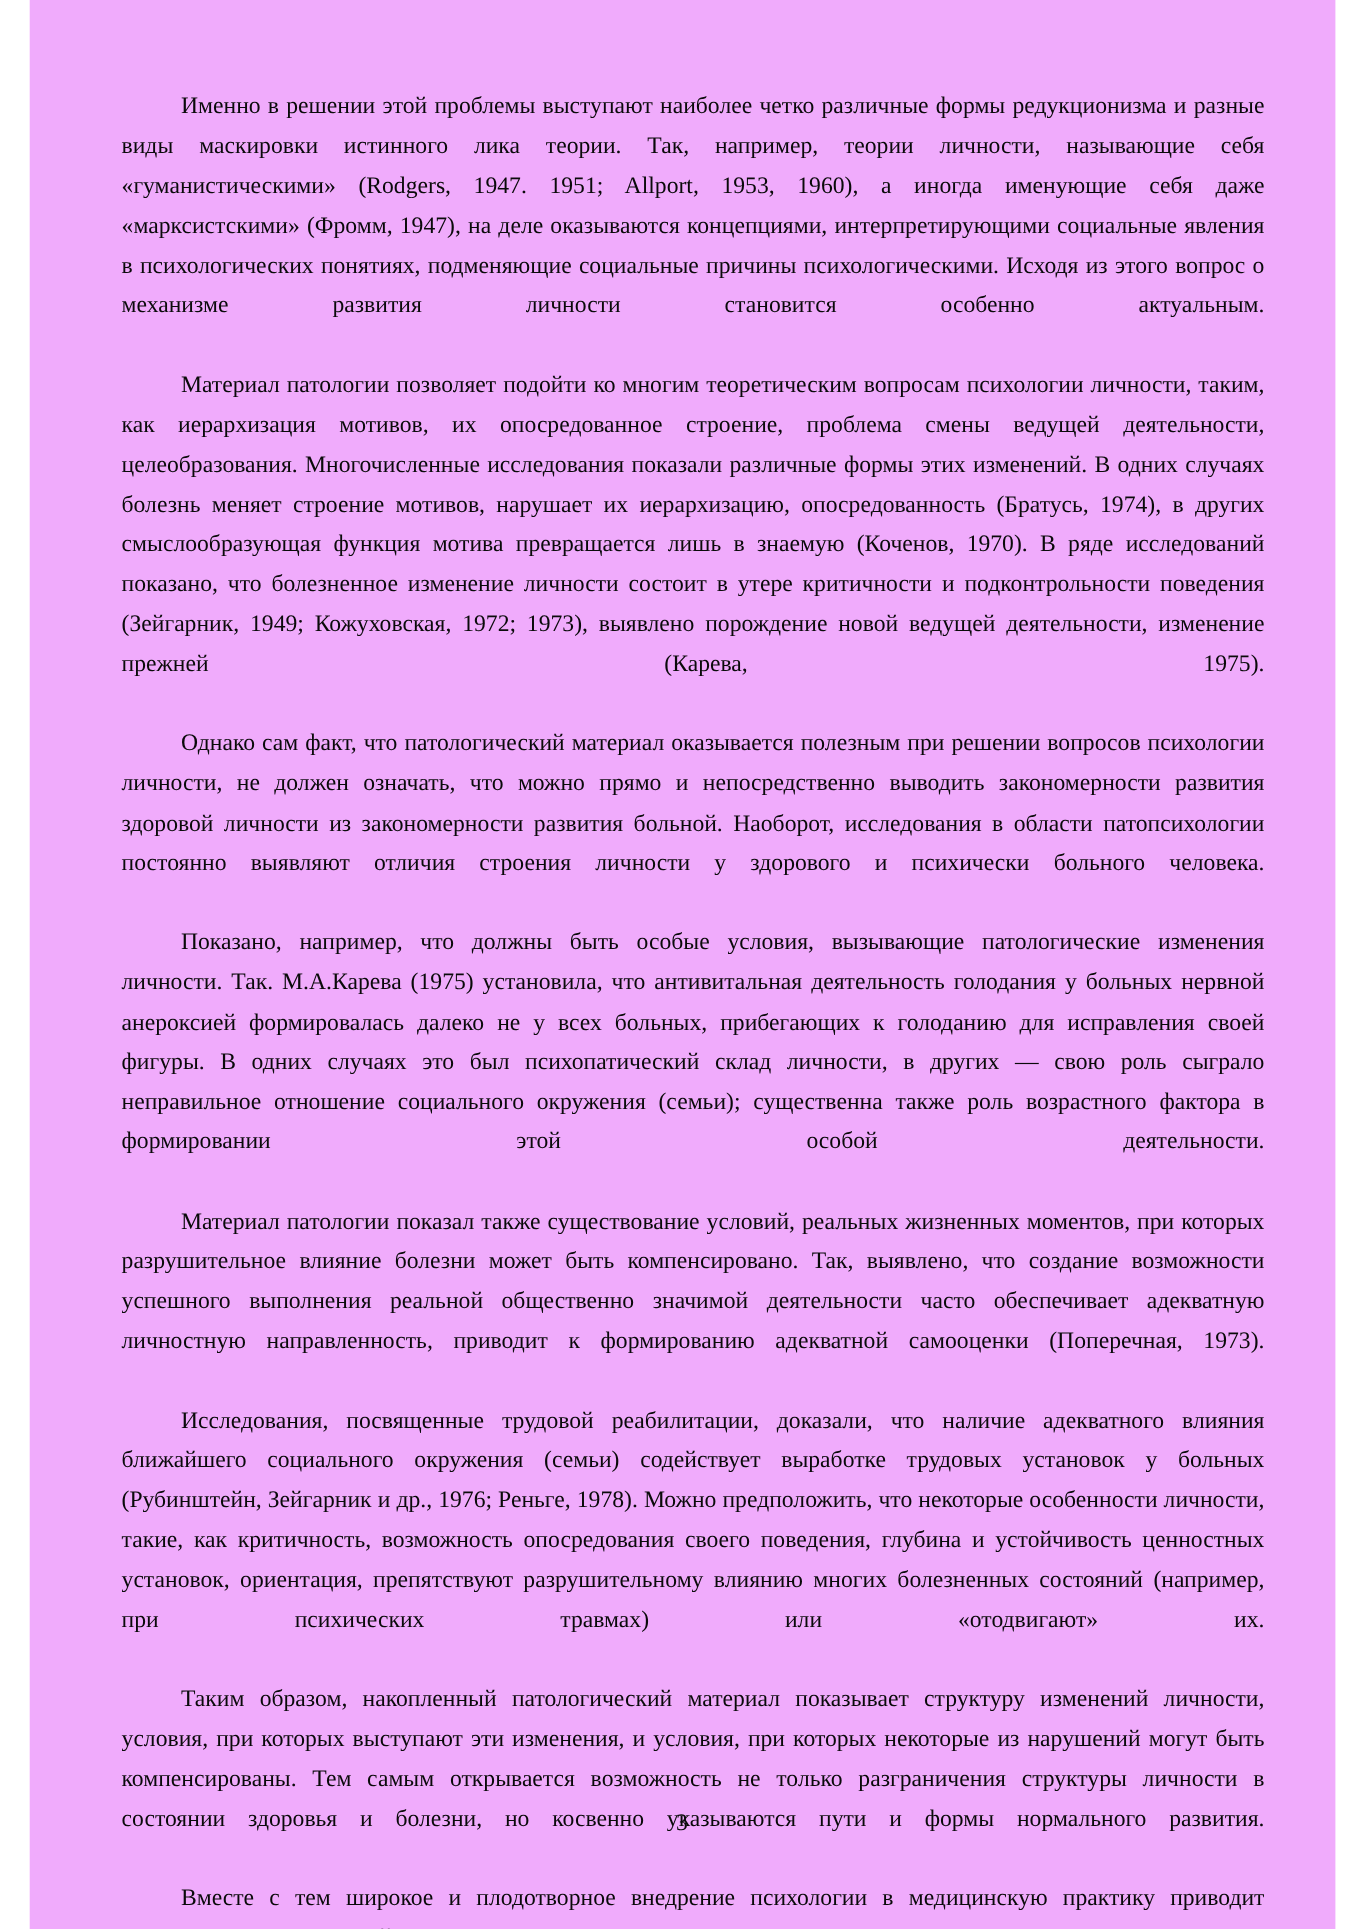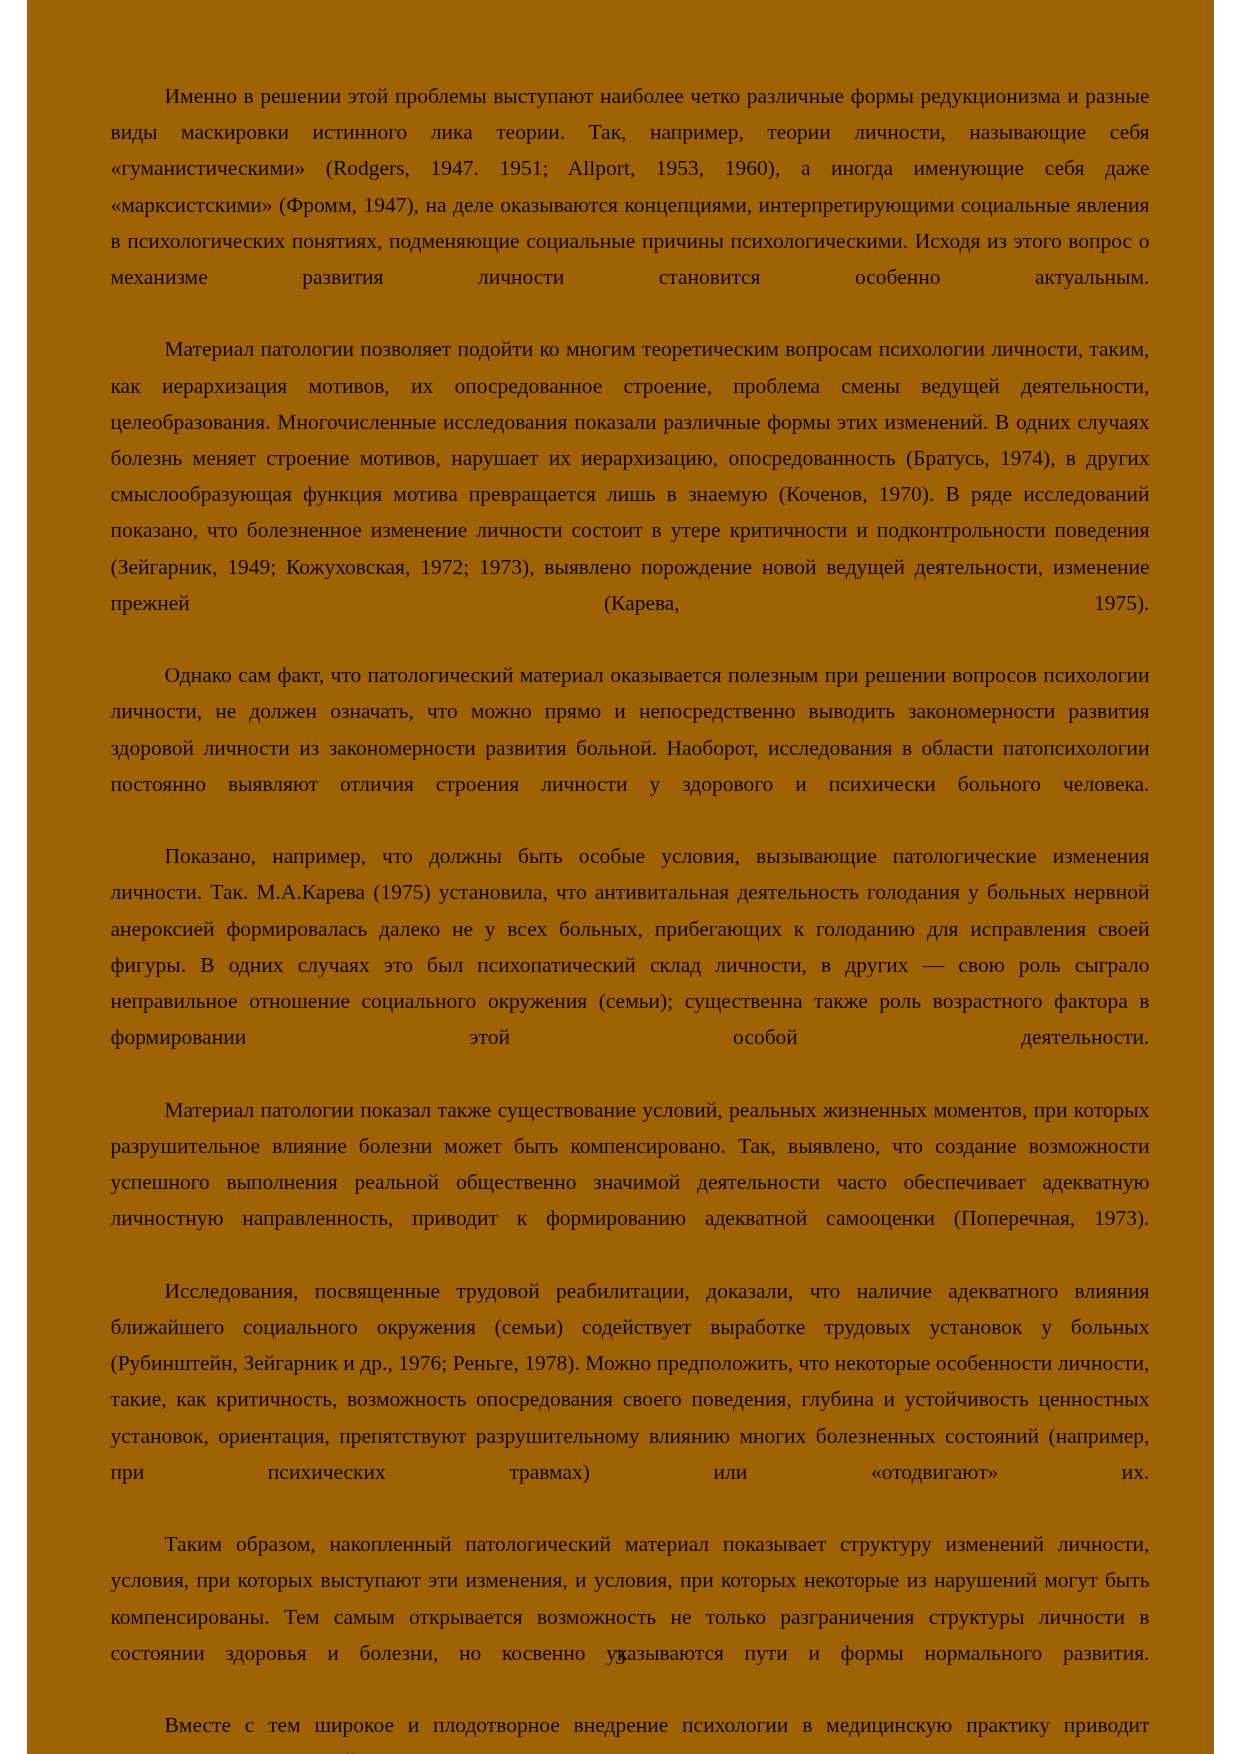--- a/index.html
+++ b/index.html
@@ -6,21 +6,21 @@
     margin: 0;
     padding: 0;
     background: #ffffff;
   }
 
   .page {
     position: relative;
     width: 1187px;
     height: 1754px;
     margin: 0 auto;
-    background: #a16207;
+    background: #f0abfc;
     box-sizing: border-box;
     padding: 78px 64px 0 84px;
     font-family: "Liberation Serif", "DejaVu Serif", serif;
     color: #0a0a0a;
   }
 
   .body-text {
     font-size: 21.5px;
     line-height: 36.2px;
     text-align: justify;

